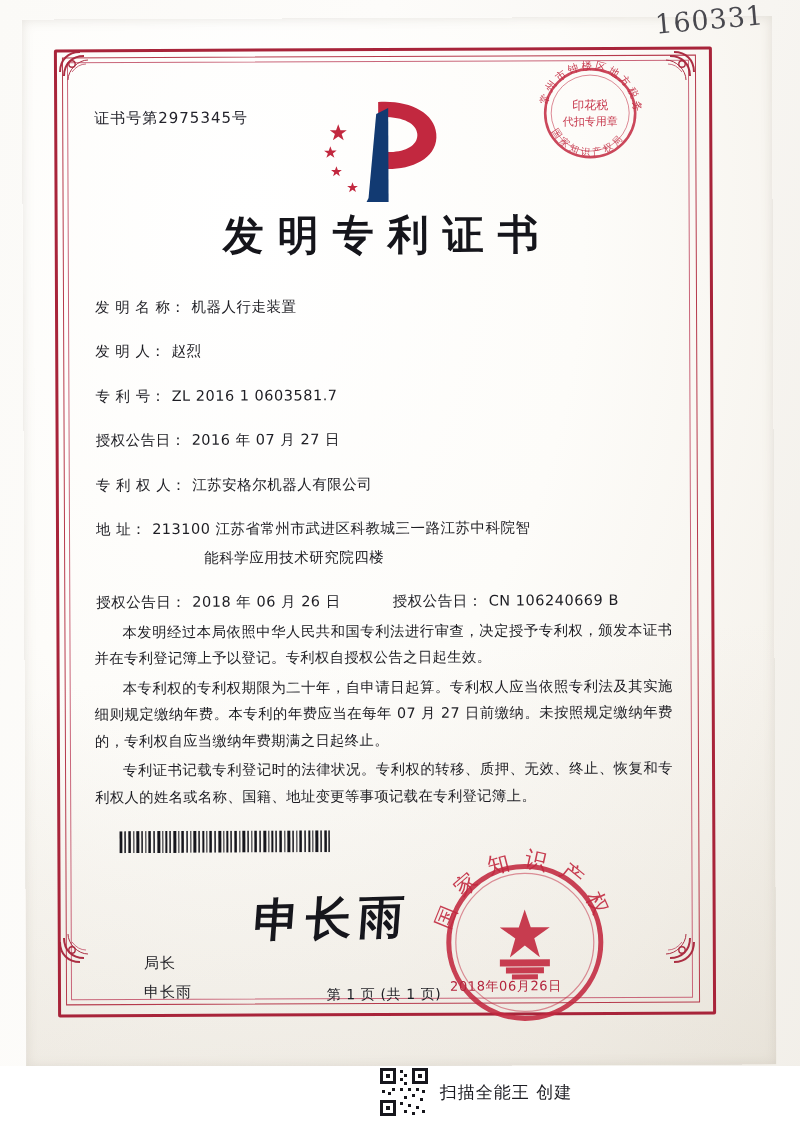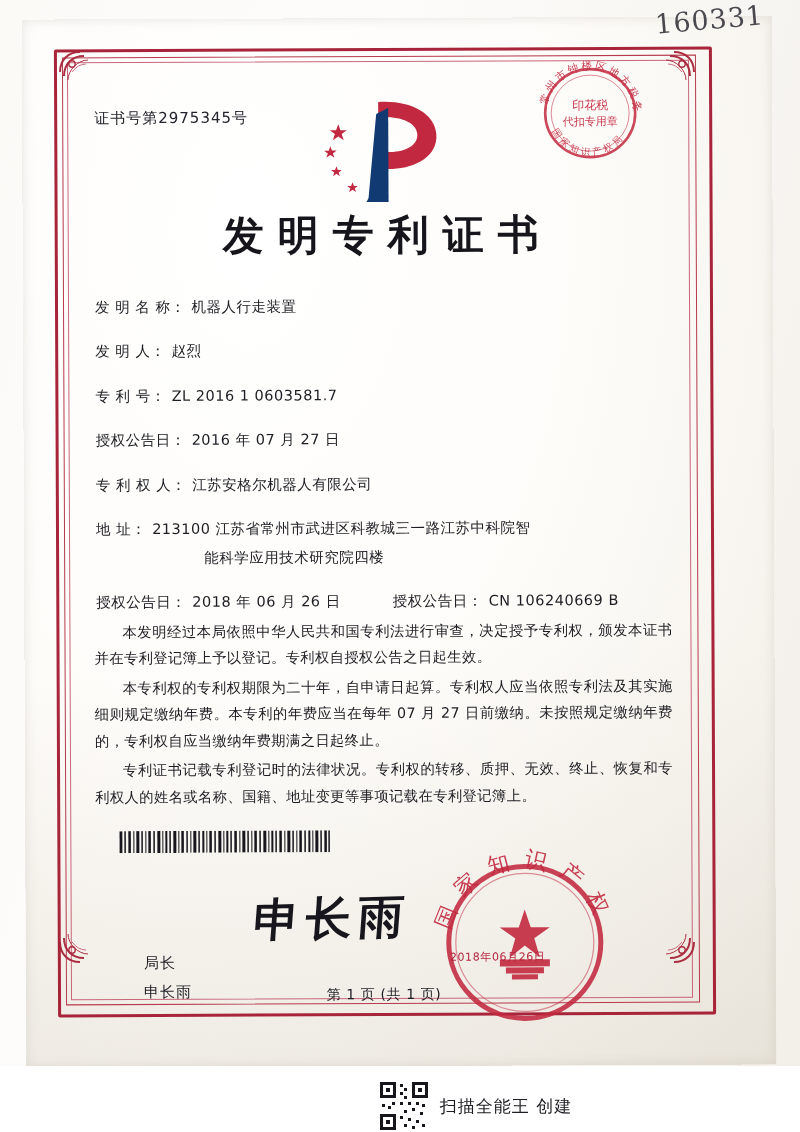--- a/index.html
+++ b/index.html
@@ -210,22 +210,22 @@
   }
 
   
   #seal-big {
     position: absolute;
     left: 372px; top: 800px;
     width: 190px; height: 190px;
   }
   #seal-date {
     position: absolute;
-    left: 392px; top: 902px;
-    font-size: 11px;
+    left: 392px; top: 930px;
+    font-size: 13px;
     letter-spacing: 0.6px;
     color: #b4243c;
   }
 
   
   #page-foot {
     position: absolute;
     left: 0; top: 938px;
     width: 652px;
     text-align: center;
@@ -233,21 +233,21 @@
     letter-spacing: 0.6px;
   }
 
   
   #watermark {
     position: absolute;
     left: 0; bottom: 0;
     width: 800px; height: 66px;
     background: #ffffff;
     display: flex;
-    align-items: flex-end;
+    align-items: flex-start;
     justify-content: center;
   }
   #wm-inner {
     display: flex;
     align-items: center;
     gap: 10px;
     margin-left: 150px;
   }
   #qr {
     width: 52px; height: 52px;

